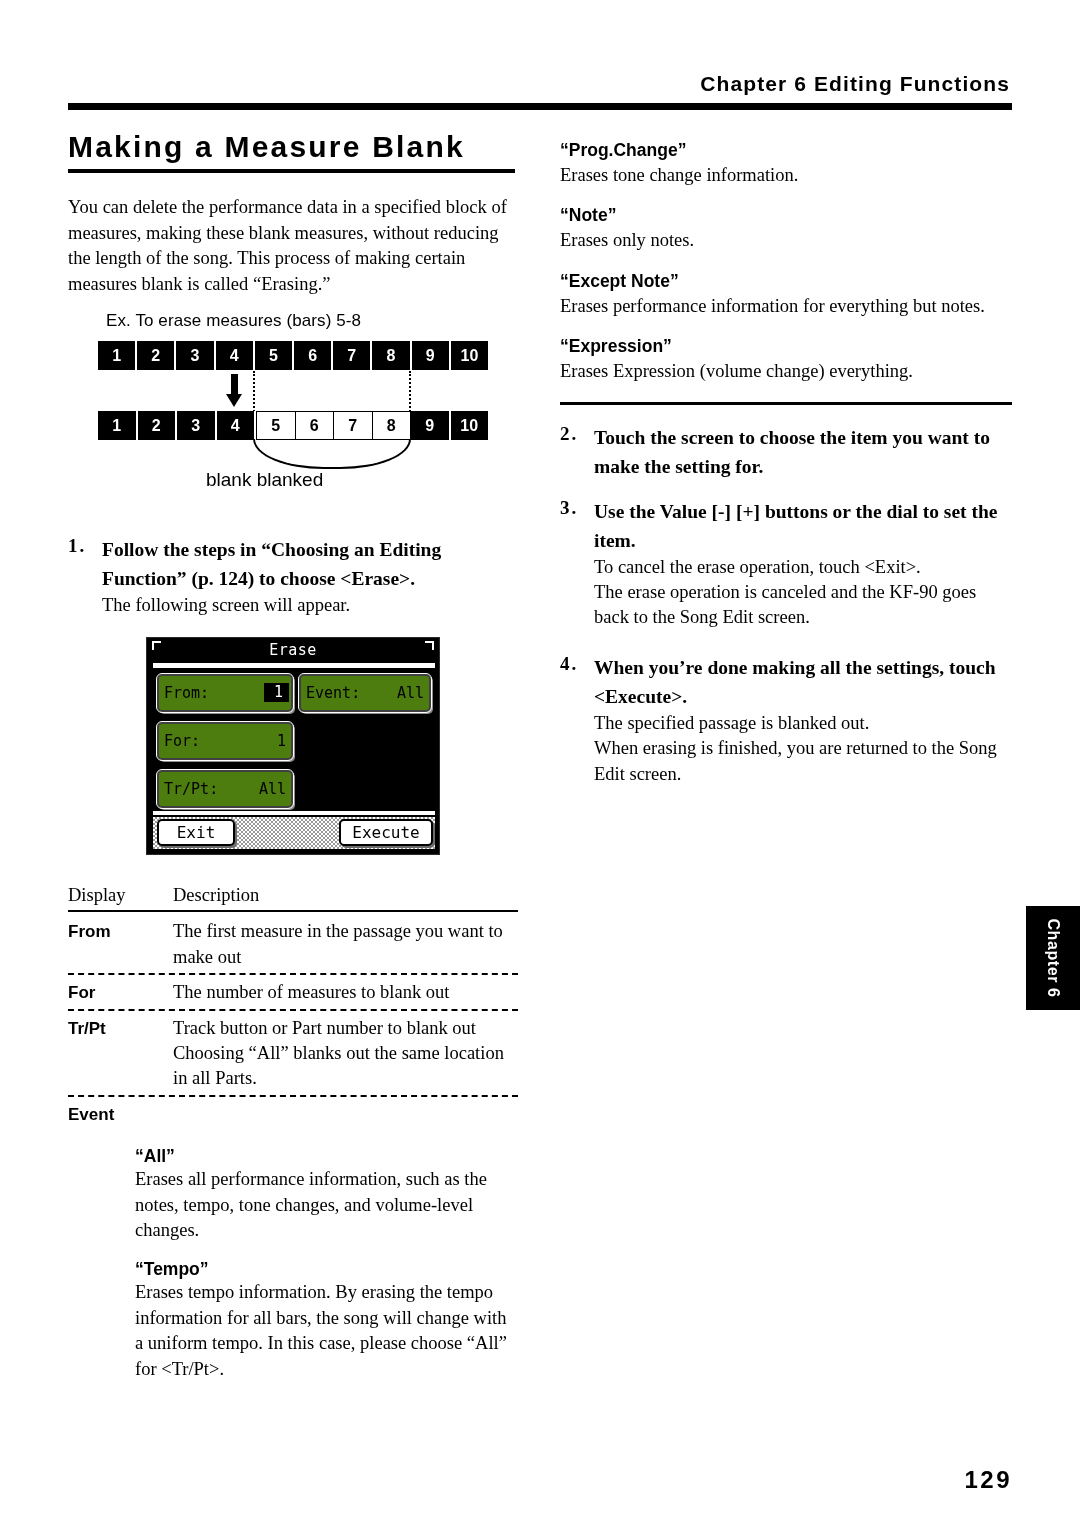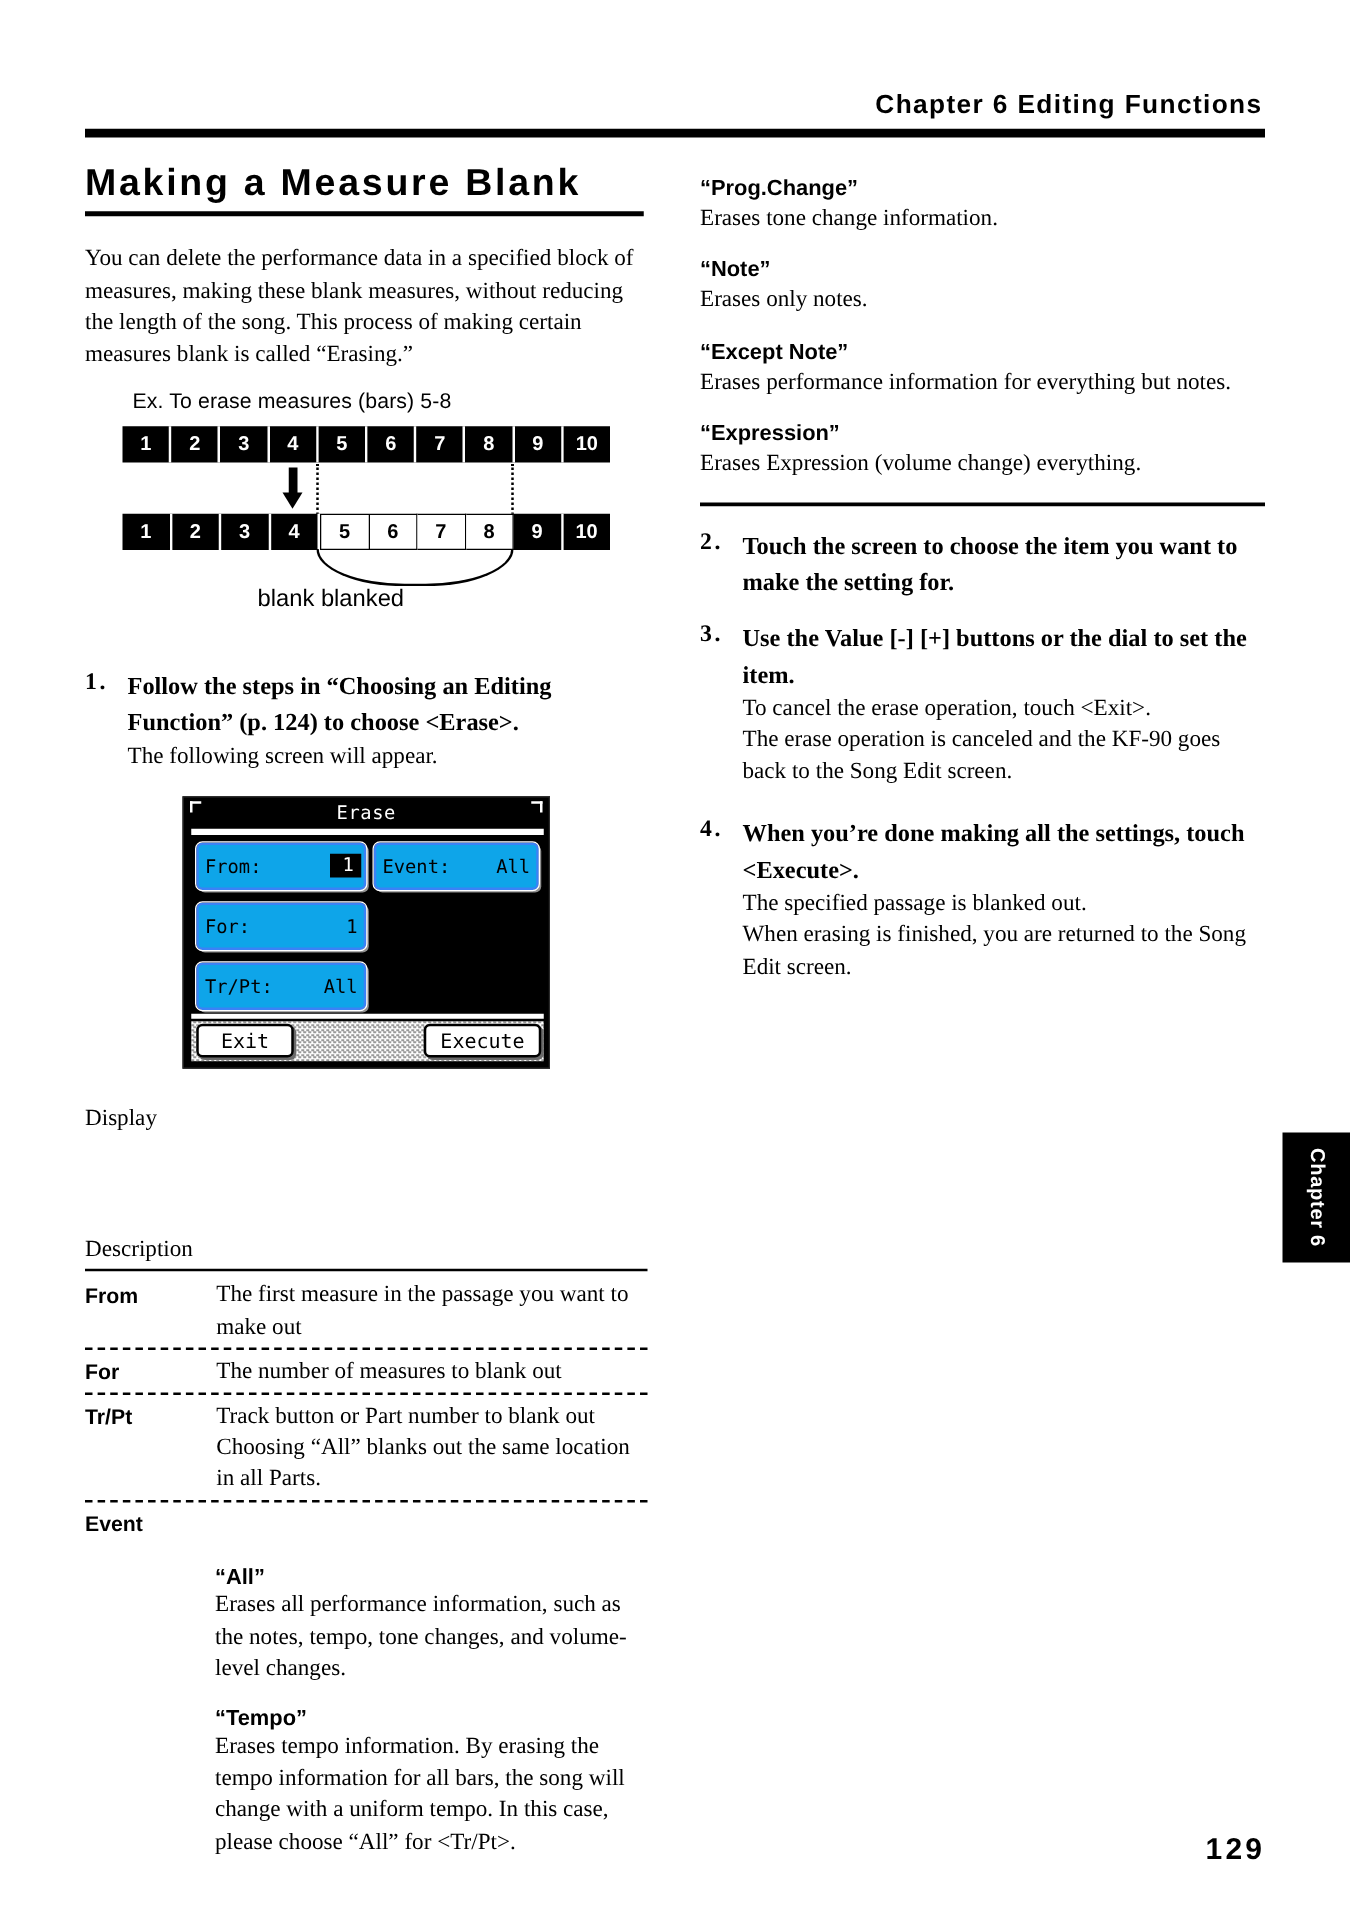--- a/index.html
+++ b/index.html
@@ -226,23 +226,23 @@
     position: absolute;
     width: 7px; height: 7px;
     border-color: #fff;
     border-style: solid;
   }
   .lcd-corner.tl { left: 5px; top: 3px; border-width: 2px 0 0 2px; }
   .lcd-corner.tr { right: 5px; top: 3px; border-width: 2px 2px 0 0; }
 
   .lcd-field {
     position: absolute;
-    background: #0ea5e9;
+    background: #4d7c0f;
     color: #000;
-    border: 2px solid #3b82f6;
+    border: 2px solid #404040;
     border-radius: 5px;
     box-shadow: 2px 2px 0 0 #8f8f8f;
     box-sizing: border-box;
     display: flex;
     align-items: center;
     padding: 0 5px;
     font-size: 15px;
     outline: 1.5px solid #ffffff;
   }
   .lcd-field .fl { flex: 1; text-align: left; }
@@ -291,21 +291,20 @@
 
   
   .dd-table {
     margin-top: 30px;
     width: 450px;
     font-size: 18.5px;
   }
   .dd-head {
     display: flex;
     padding-bottom: 4px;
-    flex-direction: column;
   }
   .dd-head .c1 { width: 105px; flex: 0 0 105px; }
   .dd-rule-solid {
     height: 2.6px;
     background: #000;
     margin-bottom: 2px;
   }
   .dd-row {
     display: flex;
     padding: 5px 0 3px 0;
@@ -331,21 +330,21 @@
   .sub-term {
     font-family: "Liberation Sans", sans-serif;
     font-weight: bold;
     font-size: 17.5px;
     margin-top: 16px;
   }
   .sub-def {
     font-size: 18.5px;
     line-height: 25.4px;
   }
-  .sub-indent { margin-left: 104px; }
+  .sub-indent { margin-left: 67px; }
 
   
   .ev-term {
     font-family: "Liberation Sans", sans-serif;
     font-weight: bold;
     font-size: 17.5px;
     margin-top: 17px;
   }
   .ev-term.first { margin-top: 0; }
   .ev-def {

